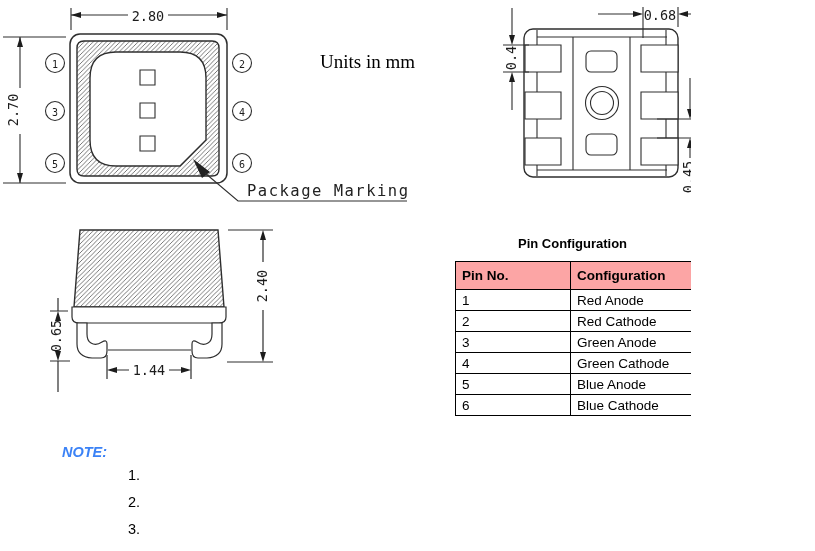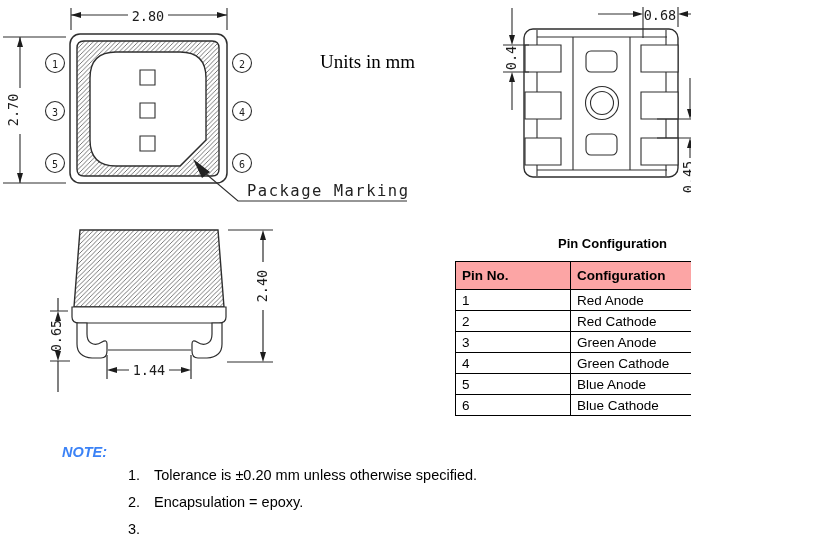--- a/index.html
+++ b/index.html
@@ -5,21 +5,21 @@
   html,body{margin:0;padding:0;background:#fff;}
   .canvas{position:relative;width:691px;height:551px;background:#ffffff;overflow:hidden;
           font-family:"Liberation Sans",sans-serif;color:#111;}
   .abs{position:absolute;}
   svg{position:absolute;overflow:visible;}
   svg path, svg rect, svg circle, svg line{vector-effect:non-scaling-stroke;}
   .cad{font-family:"DejaVu Sans Mono",monospace;fill:#1c1c1c;font-size:13.5px;}
   .pinnum{font-family:"DejaVu Sans Mono",monospace;fill:#1c1c1c;font-size:10px;}
   .marking{font-family:"DejaVu Sans Mono",monospace;fill:#222;font-size:15.5px;letter-spacing:1.5px;}
   .units{font-family:"Liberation Serif",serif;font-size:19px;color:#000000;}
-  .tbl-title{font-size:13px;font-weight:bold;color:#000;margin-left:40px;}
+  .tbl-title{font-size:13px;font-weight:bold;color:#000;}
   table.pincfg{border-collapse:collapse;width:347px;table-layout:fixed;background:#fff;}
   table.pincfg th, table.pincfg td{
     border:1.5px solid #000;font-size:13.5px;text-align:left;
     padding:1px 6px;color:#000;vertical-align:middle;}
   table.pincfg th{background:#fca5a5;font-weight:bold;height:25px;}
   table.pincfg td{height:18px;font-weight:normal;}
   .note-title{font-size:14.5px;font-weight:bold;color:#3b82f6;font-style:italic;}
   .note-row{display:flex;line-height:20px;margin-bottom:7px;font-size:14.5px;color:#000;}
   .note-num{width:26px;flex:none;}
 </style>
@@ -196,24 +196,22 @@
         </tr>
       </tbody>
     </table>
   </div>
 
   <div class="abs note-title" style="left:62px;top:444px;">NOTE:</div>
 
   <div class="abs" style="left:128px;top:465px;width:480px;">
     <div class="note-row">
       <span class="note-num">1.</span>
-      <span>Tolerance is ±0.20 mm unless otherwise specified.</span>
     </div>
     <div class="note-row">
       <span class="note-num">2.</span>
-      <span>Encapsulation = epoxy.</span>
     </div>
     <div class="note-row">
       <span class="note-num">3.</span>
     </div>
   </div>
 
 </div>
 
 </body></html>

